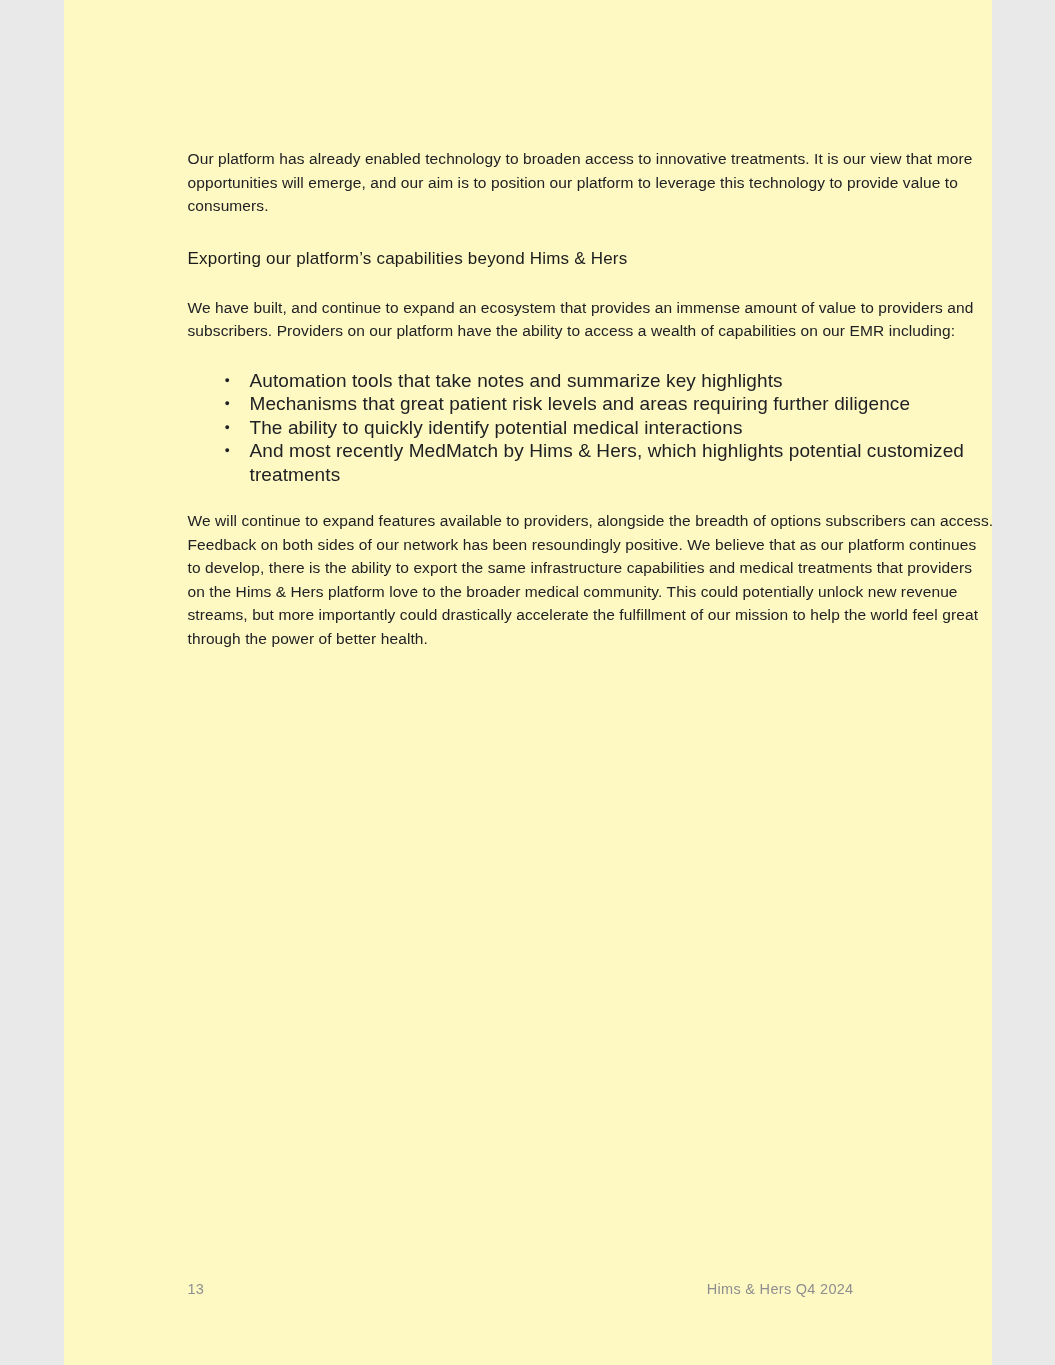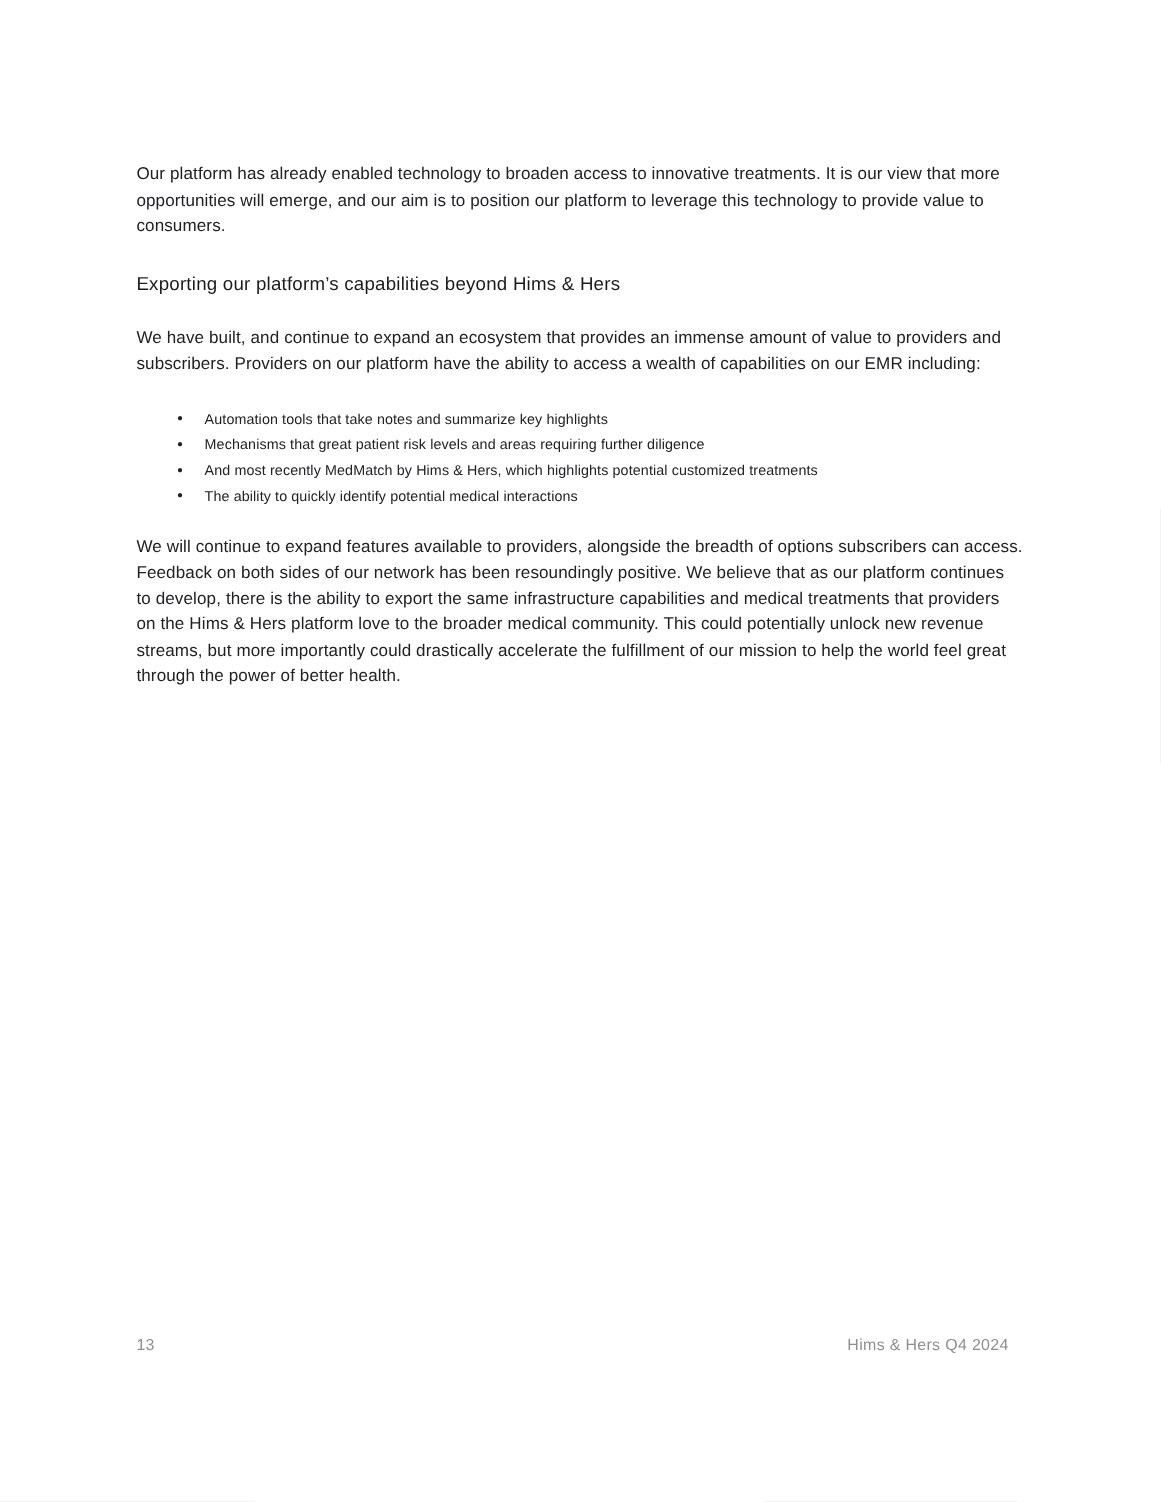--- a/index.html
+++ b/index.html
@@ -1,21 +1,21 @@
 <!DOCTYPE html>
 <html><head>
 <meta charset="utf-8">
 <style>
   html, body { margin: 0; padding: 0; background: #e9e9e9; }
   .page {
     position: relative;
-    width: 1055px;
+    width: 928px;
     height: 1365px;
     margin: 0 auto;
-    background: #ffffff;
+    background: #fef9c3;
     font-family: "Liberation Sans", sans-serif;
     color: #202124;
     overflow: hidden;
   }
   .content {
     position: absolute;
     left: 124px;
     top: 147px;
     width: 806px;
   }
@@ -35,36 +35,36 @@
     color: #1b1b1d;
   }
   ul.capabilities {
     margin: 26px 0 23px 0;
     padding: 0;
     list-style: none;
   }
   ul.capabilities li {
     position: relative;
     padding-left: 62px;
-    font-size: 13px;
+    font-size: 19px;
     line-height: 23.5px;
     letter-spacing: 0.1px;
     color: #202124;
   }
   ul.capabilities li .dot {
     position: absolute;
     left: 37px;
     top: 0;
     line-height: 23.5px;
     font-size: 9px;
   }
   ul.capabilities li .dot::before { content: "●"; }
   .footer {
     position: absolute;
-    top: 1215px;
+    top: 1281px;
     left: 124px;
     right: 138px;
     display: flex;
     justify-content: space-between;
     align-items: baseline;
     font-size: 14.5px;
     letter-spacing: 0.3px;
     color: #8e8e90;
   }
 </style>
@@ -84,25 +84,25 @@
       <li>
         <span class="dot"></span>
         <span>Automation tools that take notes and summarize key highlights</span>
       </li>
       <li>
         <span class="dot"></span>
         <span>Mechanisms that great patient risk levels and areas requiring further diligence</span>
       </li>
       <li>
         <span class="dot"></span>
-        <span>And most recently MedMatch by Hims &amp; Hers, which highlights potential customized treatments</span>
+        <span>The ability to quickly identify potential medical interactions</span>
       </li>
       <li>
         <span class="dot"></span>
-        <span>The ability to quickly identify potential medical interactions</span>
+        <span>And most recently MedMatch by Hims &amp; Hers, which highlights potential customized treatments</span>
       </li>
     </ul>
 
     <p class="body-text">We will continue to expand features available to providers, alongside the breadth of options subscribers can access. Feedback on both sides of our network has been resoundingly positive. We believe that as our platform continues to develop, there is the ability to export the same infrastructure capabilities and medical treatments that providers on the Hims &amp; Hers platform love to the broader medical community. This could potentially unlock new revenue streams, but more importantly could drastically accelerate the fulfillment of our mission to help the world feel great through the power of better health.</p>
 
   </main>
 
   <footer class="footer">
     <span>13</span>
     <span>Hims &amp; Hers Q4 2024</span>

